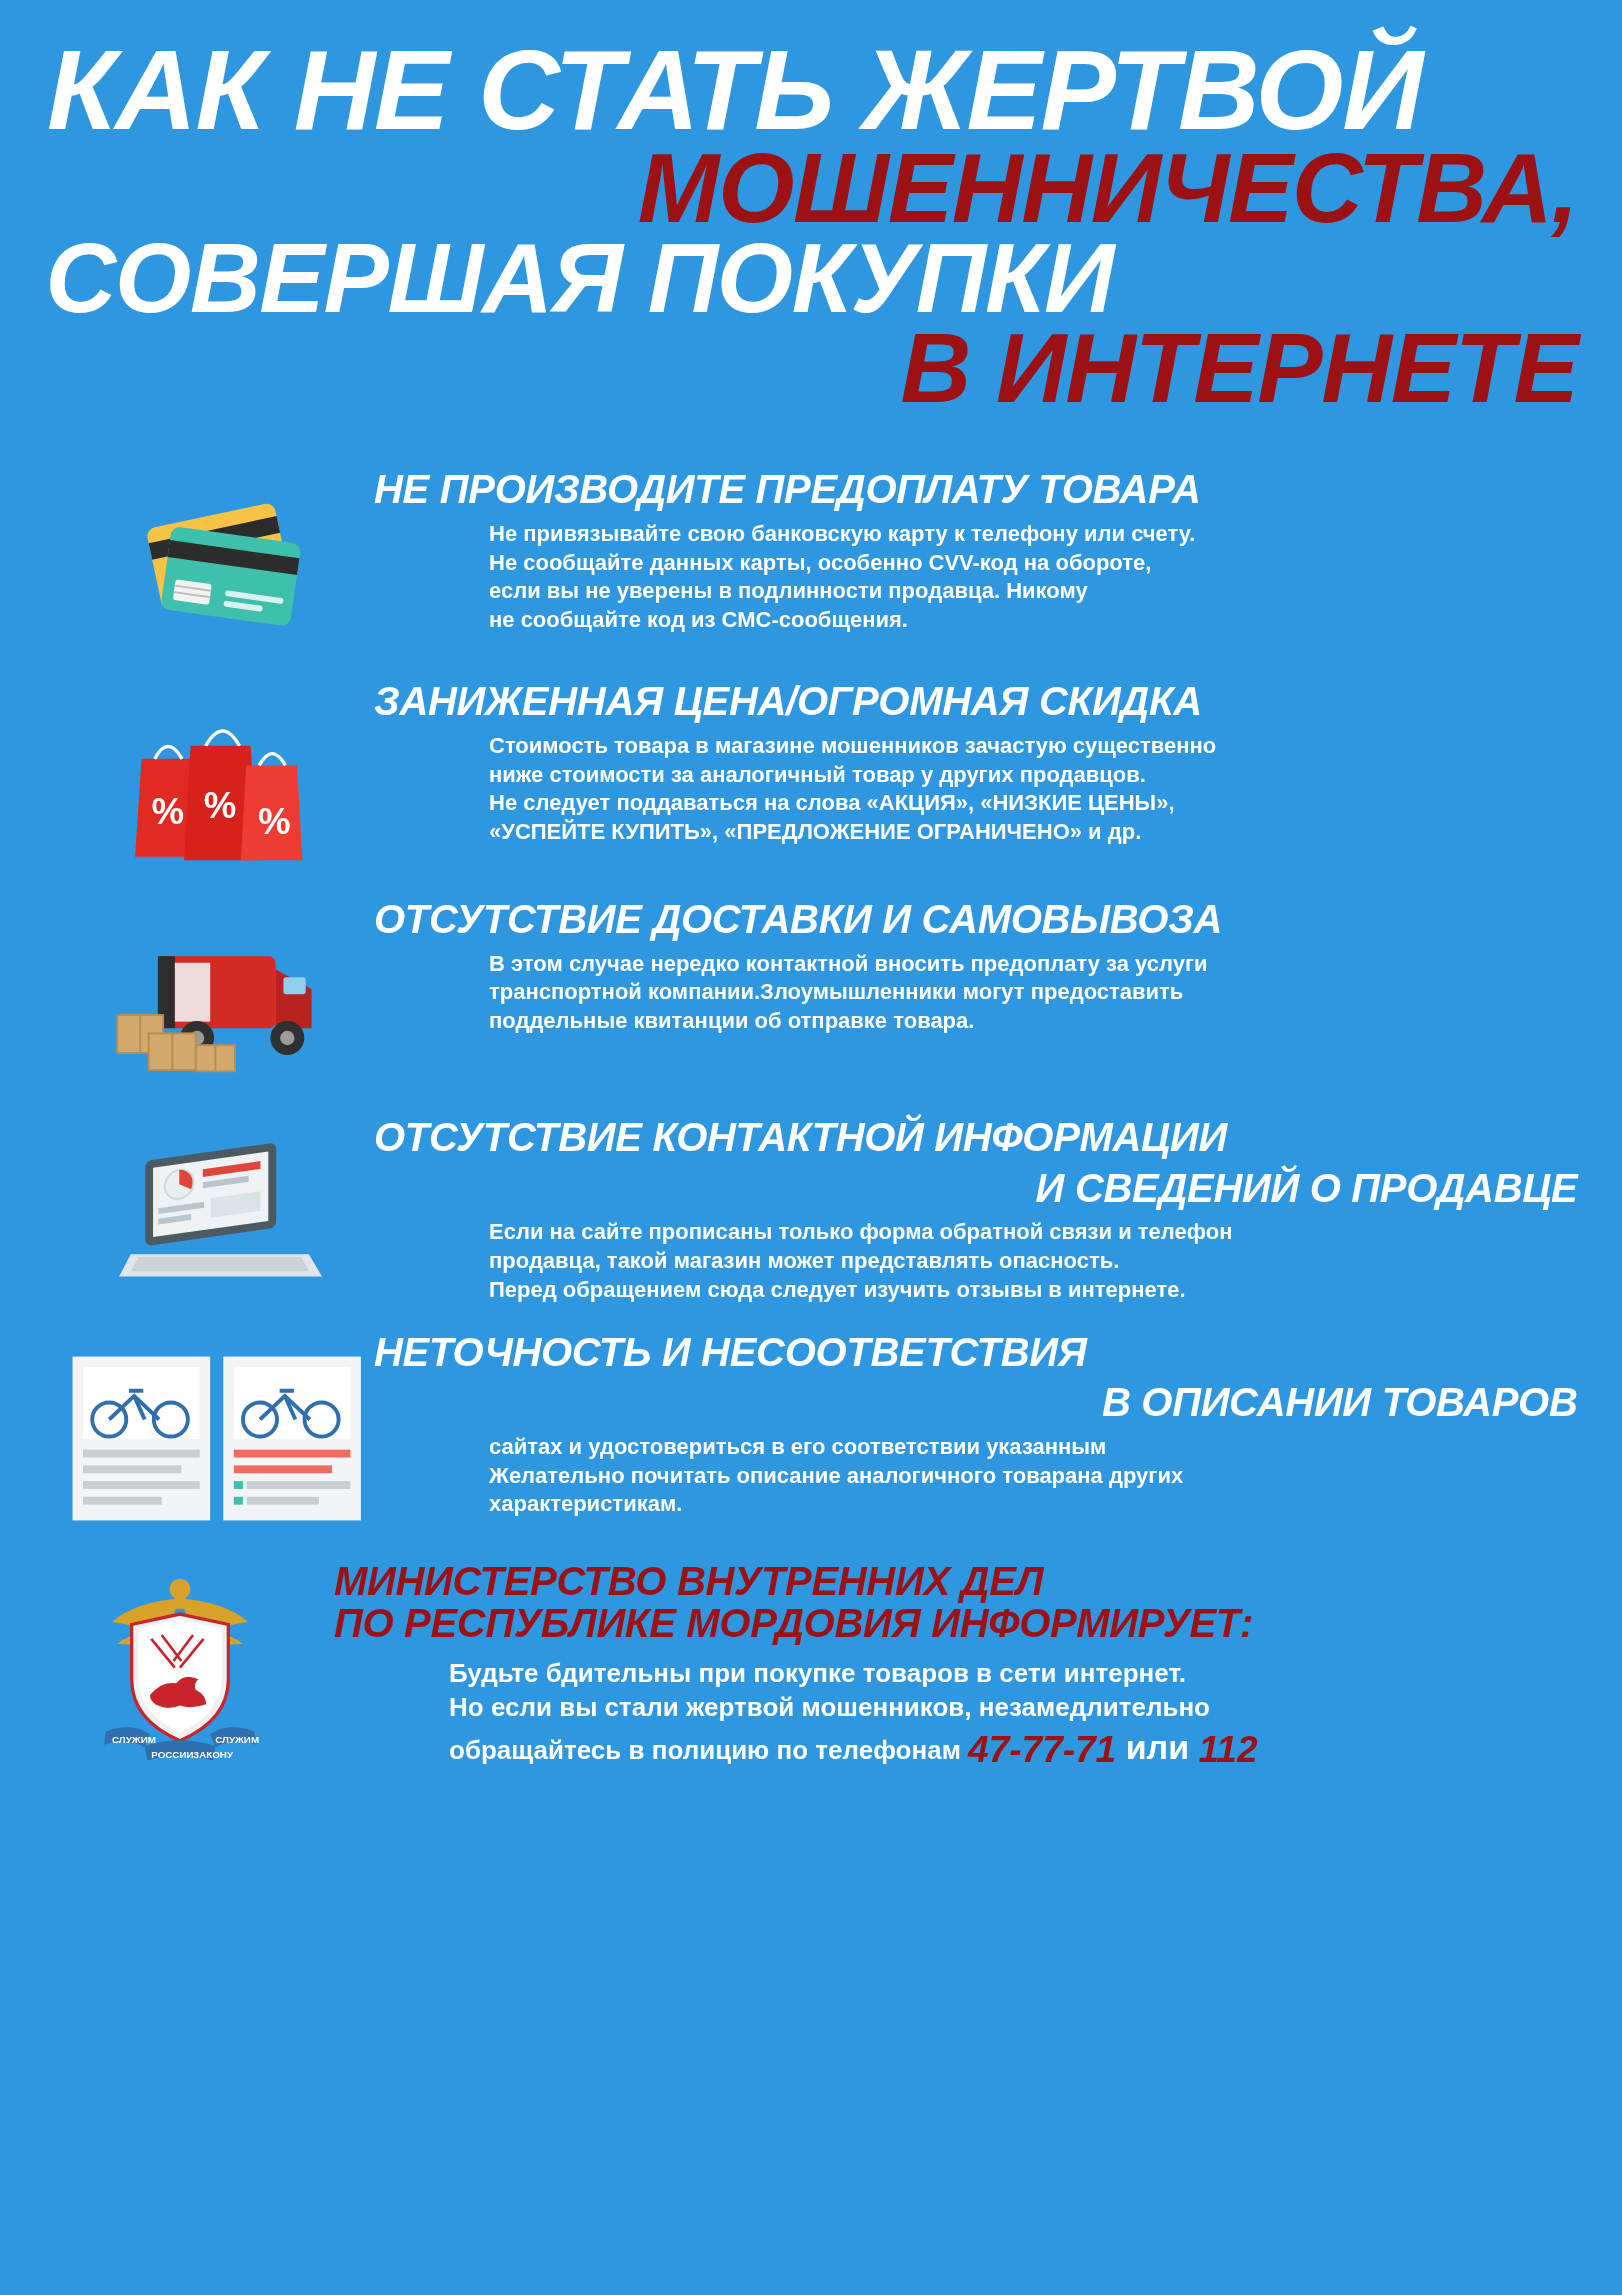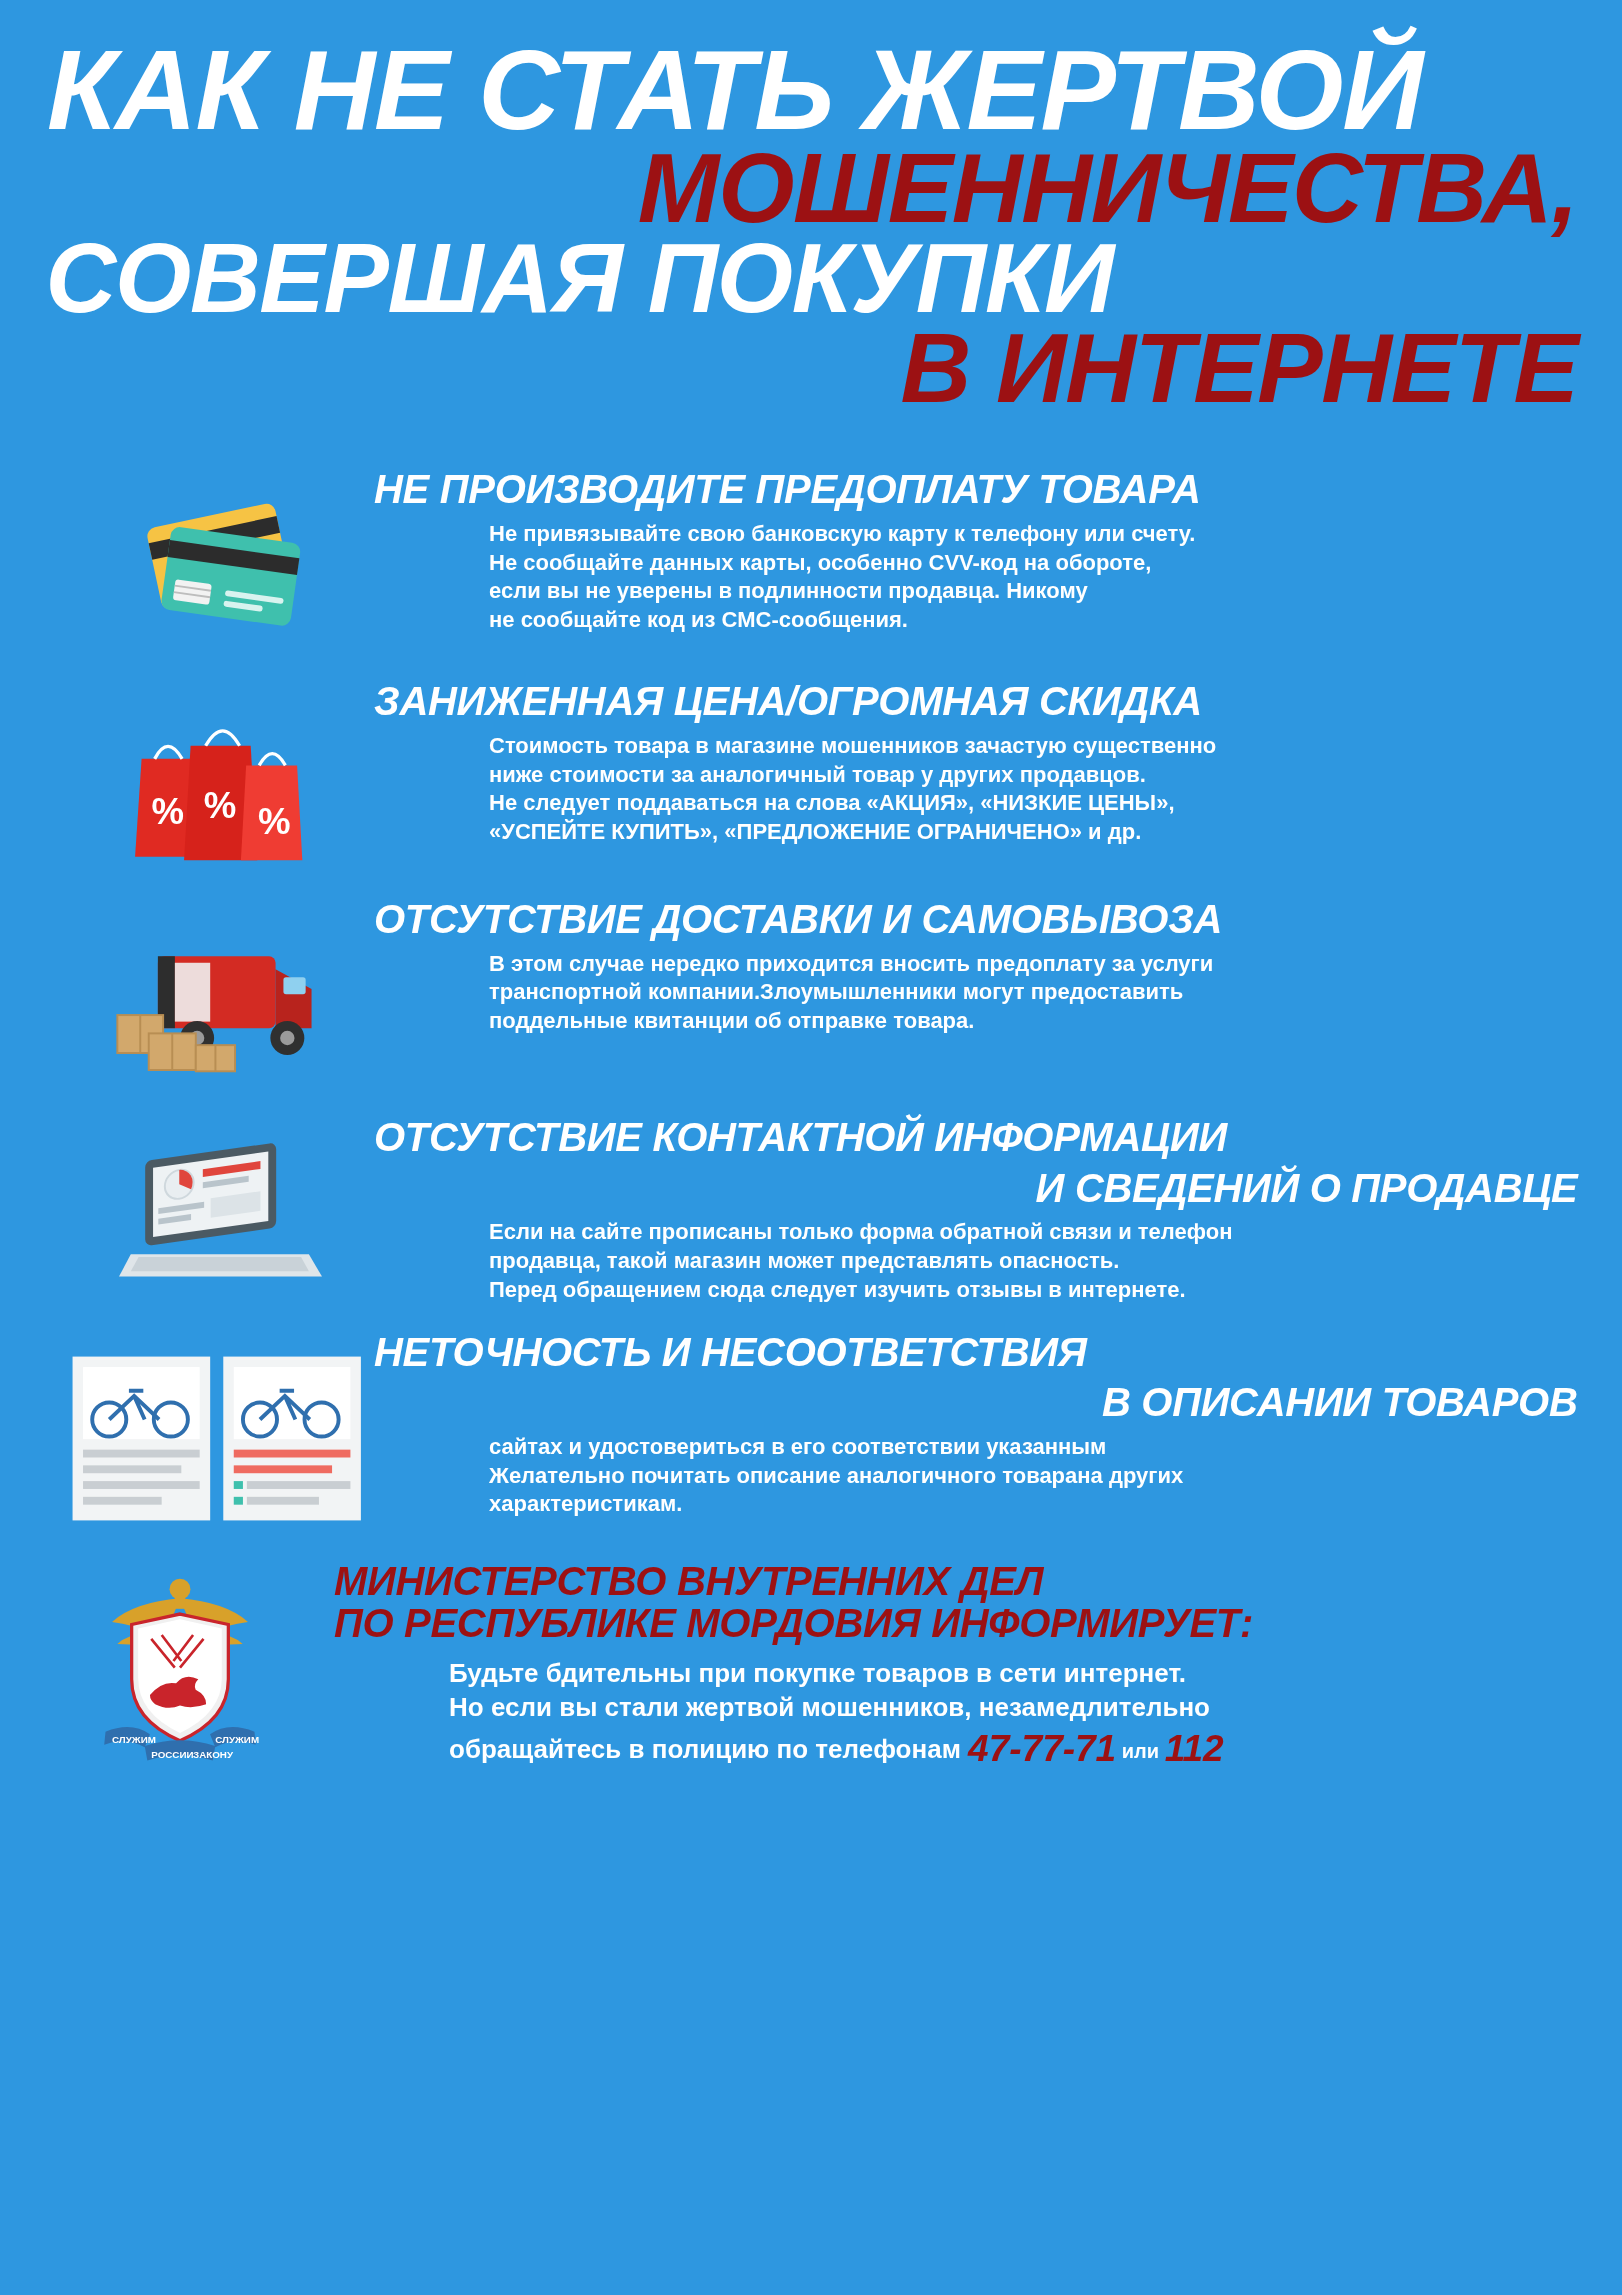--- a/index.html
+++ b/index.html
@@ -140,21 +140,21 @@
   }
   .phone {
     color: #9c1113;
     font-size: 37px;
     font-weight: bold;
     font-style: italic;
     vertical-align: -2.6px;
   }
   .ili {
     color: #ffffff;
-    font-size: 20px;
+    font-size: 34px;
     font-weight: bold;
   }
 
   
   .icon-box { position: relative; }
 </style>
 </head>
 <body>
 
 <div class="poster-title">
@@ -250,21 +250,21 @@
           </g>
           <g stroke="#b88e53" stroke-width="3">
             <path d="M43 150 v58 M92 178 v56 M158 196 v40"></path>
           </g>
         </svg>
       </div>
     </div>
     <div class="text-col">
       <div class="sec-head">Отсутствие доставки и самовывоза</div>
       <div class="sec-body">
-        <div>В этом случае нередко приходится вносить предоплату за услуги</div>
+        <div>В этом случае нередко контактной вносить предоплату за услуги</div>
         <div>транспортной компании.Злоумышленники могут предоставить</div>
         <div>поддельные квитанции об отправке товара.</div>
       </div>
     </div>
   </div>
 
   <div class="section">
     <div class="icon-col">
       <div class="icon-box">
         <svg width="203" height="164" viewBox="0 0 310 250">

